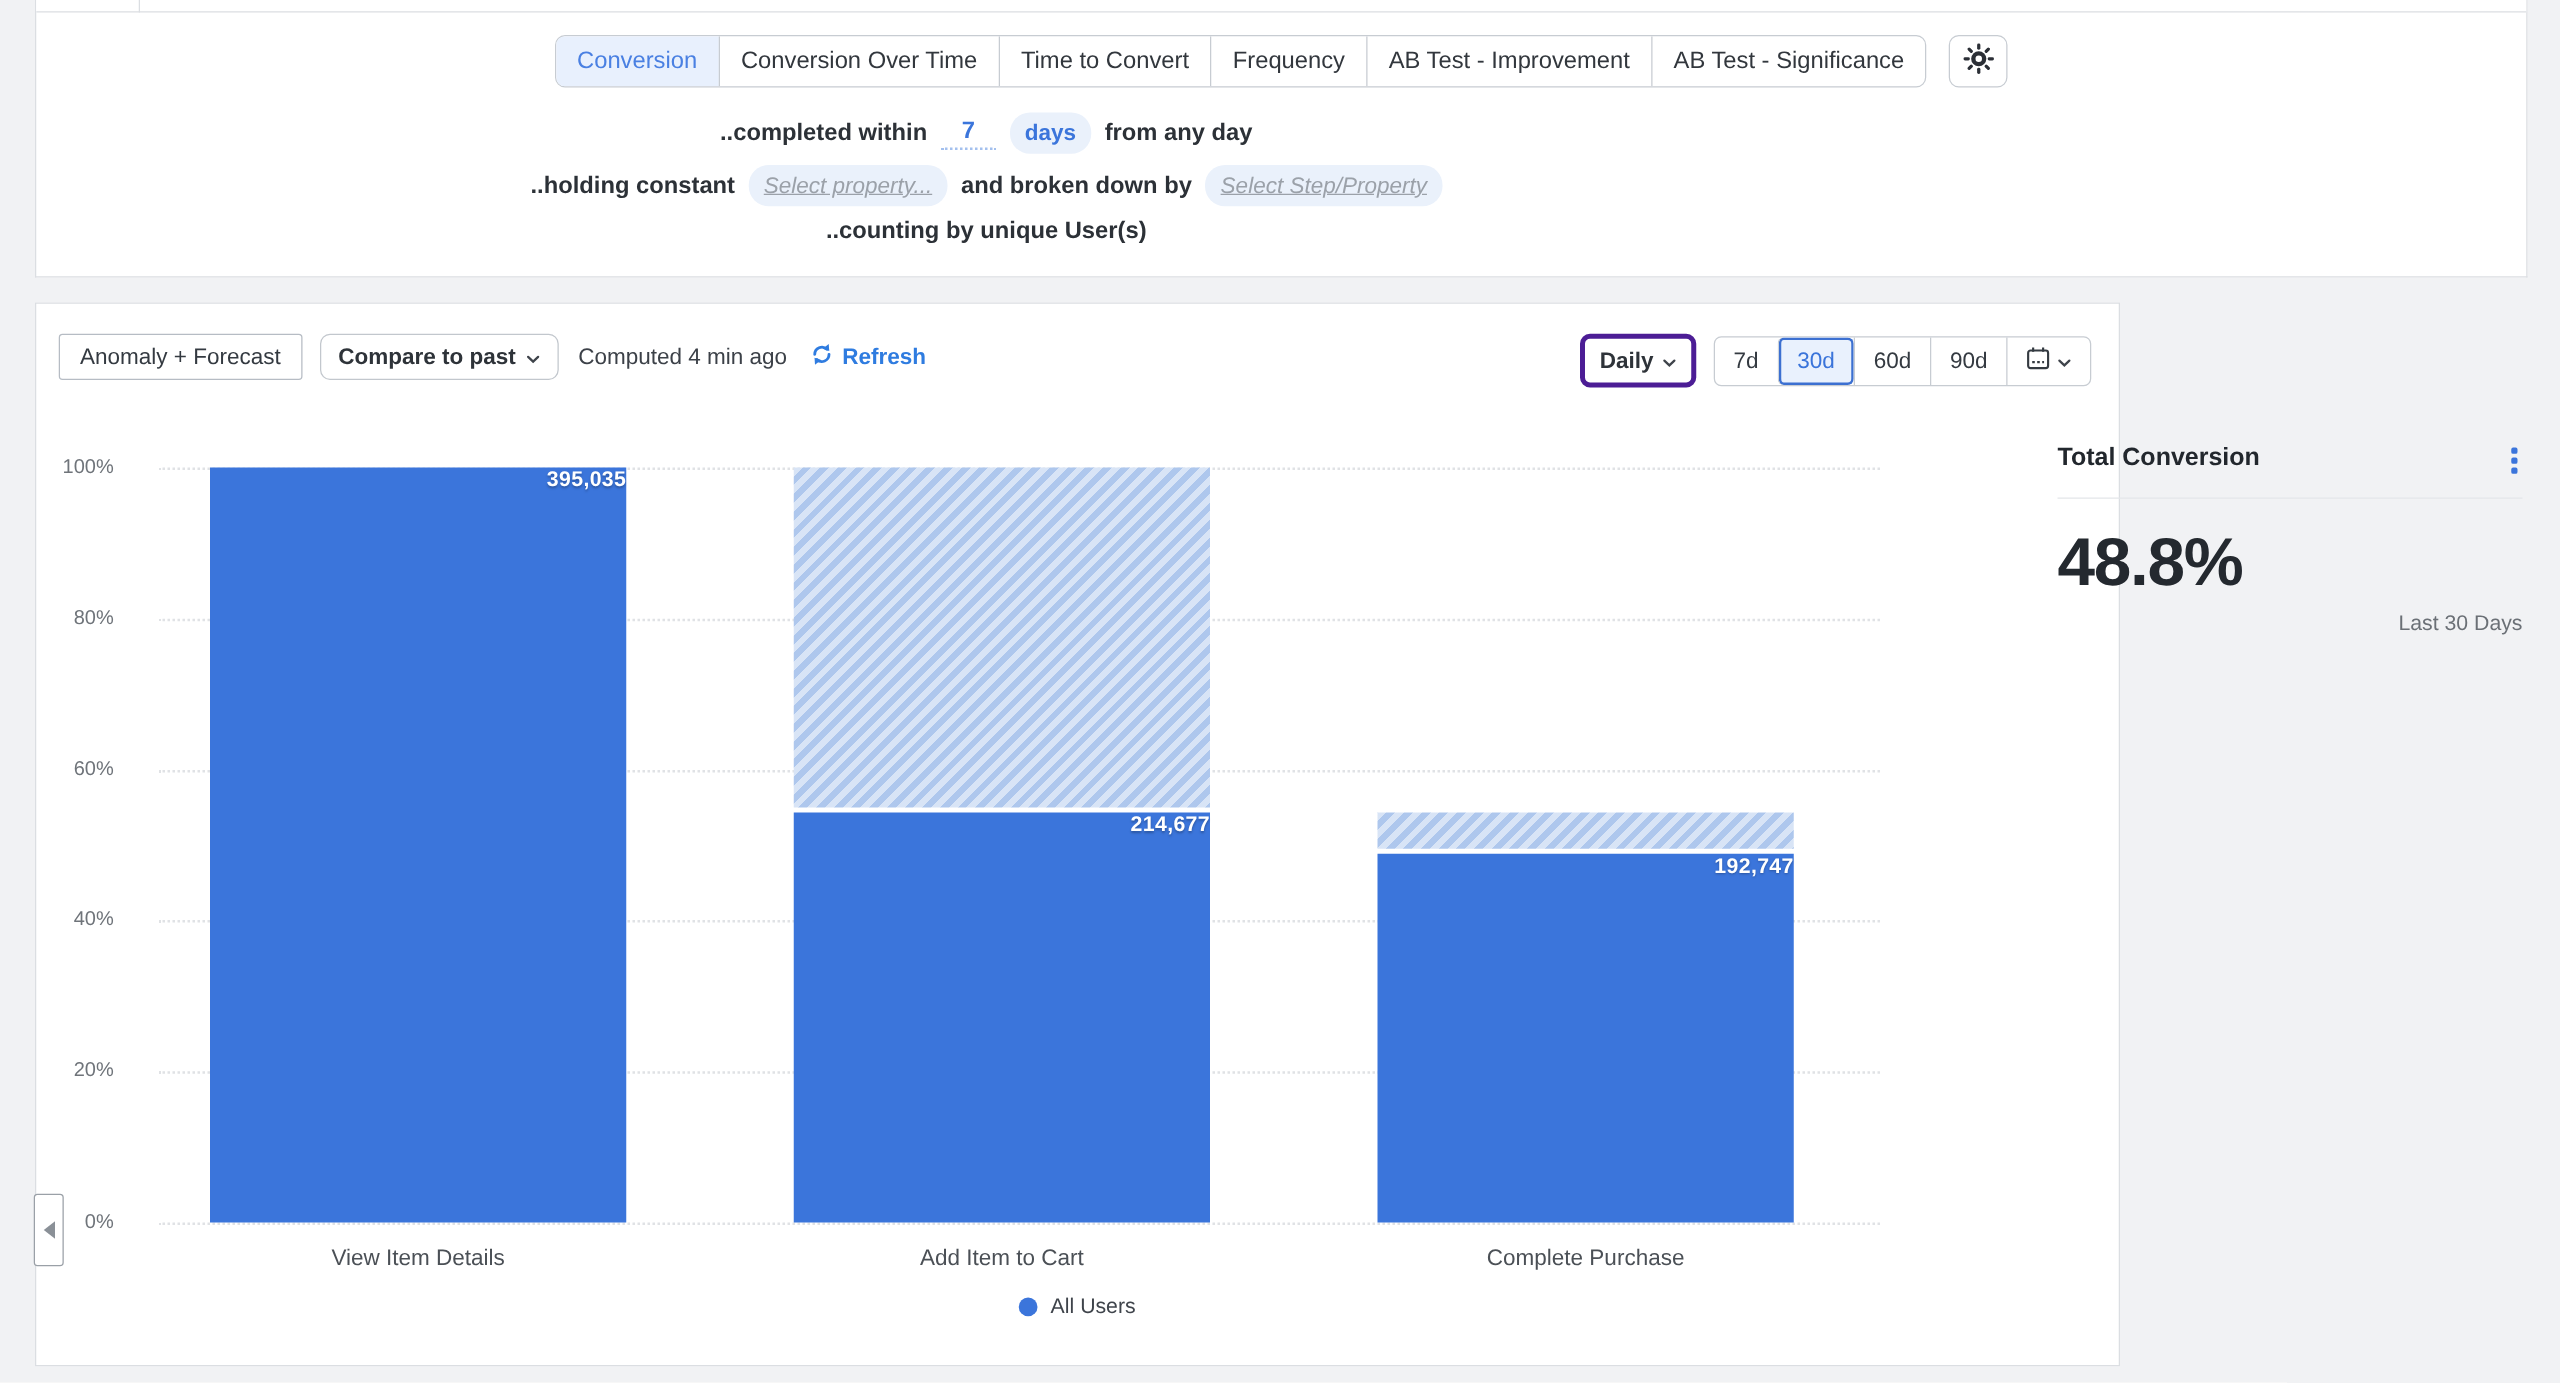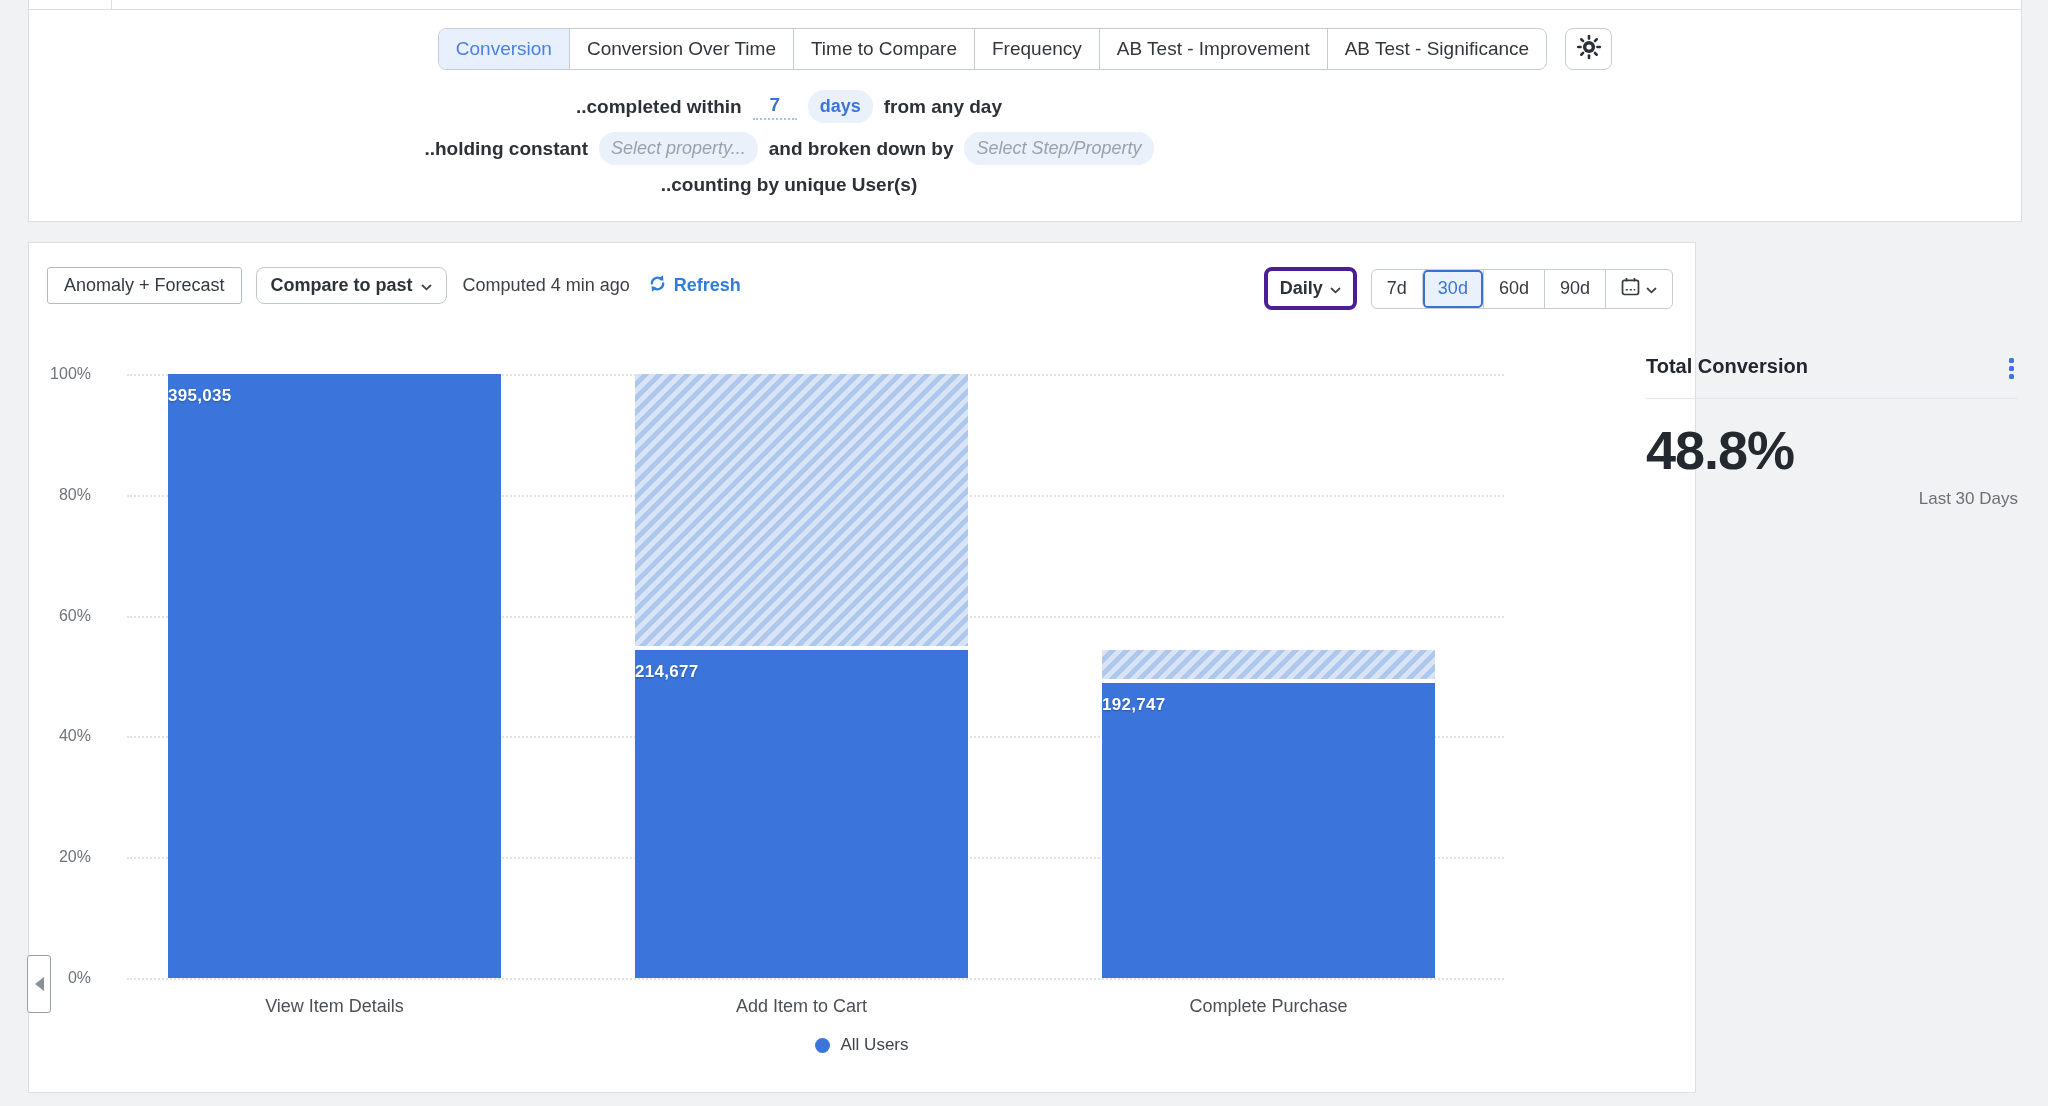--- a/index.html
+++ b/index.html
@@ -24,21 +24,21 @@
     display:flex; align-items:center; justify-content:center; background:#fff; cursor:pointer; }
 
   .clauses { position:absolute; left:0; top:90px; width:1520px;
     display:flex; flex-direction:column; align-items:center; }
   .clause { display:flex; align-items:center; gap:11px; font-size:19px; font-weight:700; color:#2c3137; }
   .clause + .clause { margin-top:9px; }
   .win-input { display:inline-block; min-width:44px; text-align:center; color:#3b75db;
     border-bottom:2px dotted #a3c0ee; padding:0 4px 2px; font-weight:700; cursor:text; }
   .chip { background:#eaf1fb; border-radius:16px; padding:6px 12px; font-size:18px; cursor:pointer; }
   .chip.unit { color:#3b75db; font-weight:700; }
-  .chip.placeholder { color:#9ba1a9; font-style:italic; font-weight:400; }
+  .chip.placeholder { color:#9ba1a9; font-style:italic; font-weight:400;text-decoration:underline; }
 
   
   .chart-card { position:absolute; left:28px; top:242px; width:1668px; height:851px;
     background:#fff; border:1px solid #dbdee2; }
 
   .toolbar-left { position:absolute; left:18px; top:24px; display:flex; align-items:center; }
   .btn-anomaly { border:1px solid #b6bcc4; border-radius:3px; padding:7px 16px; font-size:18px;
     color:#343a41; background:#fff; cursor:pointer; white-space:nowrap; }
   .btn-compare { margin-left:14px; border:1px solid #c2c7cd; border-radius:8px; padding:7px 14px;
     font-size:18px; font-weight:700; color:#2e3339; background:#fff; display:flex; align-items:center;
@@ -54,22 +54,22 @@
   .seg-item { padding:7px 15px; font-size:18px; color:#343a41; border-left:1px solid #c7ccd2;
     display:flex; align-items:center; gap:6px; cursor:pointer; }
   .seg-item:first-child { border-left:none; }
   .seg-item.selected { box-shadow:inset 0 0 0 2px #3c70d1; background:#e9f1fd; color:#3a74da; border-radius:5px; }
 
   
   .plot { position:absolute; left:72px; top:131px; width:1403px; height:604px; }
   .gridline { position:absolute; left:26px; right:0; height:0; border-top:2px dotted #e0e2e5; }
   .ytick { position:absolute; left:-72px; width:62px; text-align:right; font-size:16px; color:#6f747a; }
   .bar { position:absolute; background:#3b75db; }
-  .bar-label { margin-top:12px; text-align:left; color:#fff; font-size:17px; font-weight:700;
-    letter-spacing:.3px; text-shadow:0 1px 2px rgba(0,0,0,.28); }
+  .bar-label { text-align:right; color:#fff; font-size:17px; font-weight:700;
+    letter-spacing:.3px; text-shadow:0 1px 2px rgba(0,0,0,.28);padding-left:17px; }
   .hatch { position:absolute; background:repeating-linear-gradient(135deg,#d8e4f6 0 5px,#aec7ed 5px 10px); }
   .xtick { position:absolute; top:622px; text-align:center; font-size:18px; color:#4b5056; }
 
   .legend { position:absolute; left:0; top:792px; width:100%; display:flex; justify-content:center;
     align-items:center; gap:10px; font-size:17px; color:#3f444b; }
   .legend-dot { width:15px; height:15px; border-radius:50%; background:#3b75db; }
 
   .collapse-handle { position:absolute; left:-2px; top:712px; width:24px; height:58px; background:#fff;
     border:1px solid #9aa0a7; border-radius:3px; display:flex; align-items:center; justify-content:center;
     cursor:pointer; }
@@ -95,21 +95,21 @@
 
   <div class="header-card">
     <div class="top-strip">
       <div class="strip-tick"></div>
     </div>
 
     <div class="tabs-row">
       <div class="tabs">
         <div class="tab selected">Conversion</div>
         <div class="tab">Conversion Over Time</div>
-        <div class="tab">Time to Compare</div>
+        <div class="tab">Time to Convert</div>
         <div class="tab">Frequency</div>
         <div class="tab">AB Test - Improvement</div>
         <div class="tab">AB Test - Significance</div>
       </div>
       <div class="gear-btn">
         <span>
           <svg width="26" height="26" viewBox="0 0 24 24">
             <g fill="#2b2f36">
               <rect x="10.8" y="0.8" width="2.4" height="4.6" rx="1.1"></rect>
               <rect x="10.8" y="0.8" width="2.4" height="4.6" rx="1.1" transform="rotate(45 12 12)"></rect>

